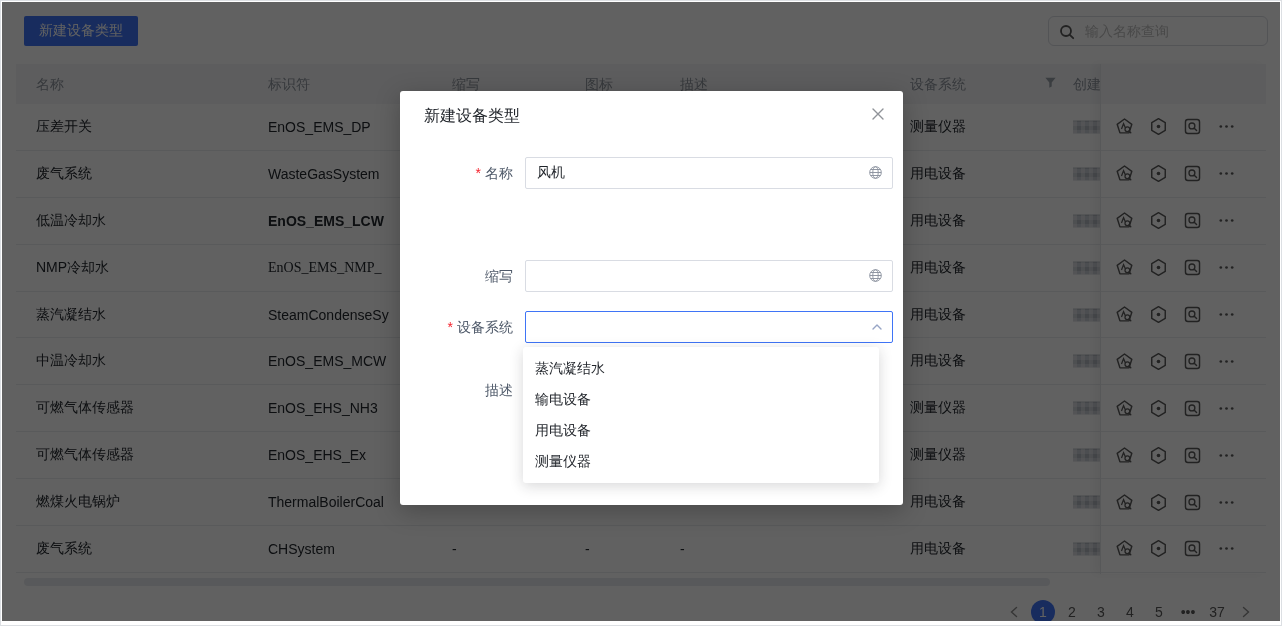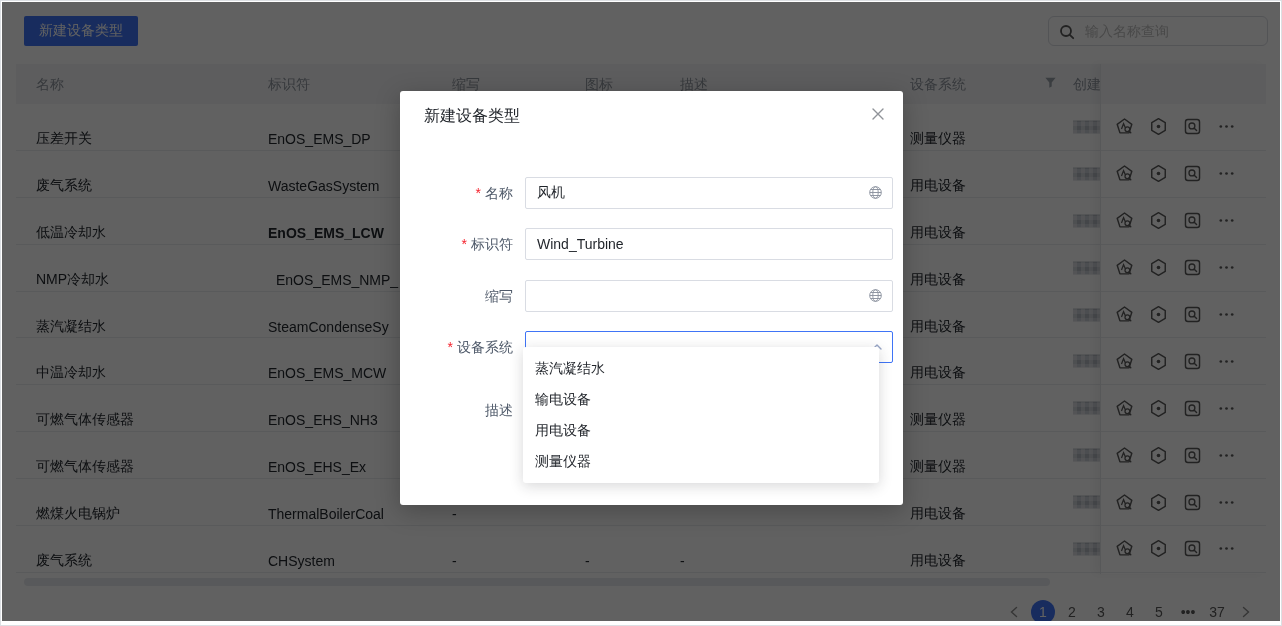--- a/index.html
+++ b/index.html
@@ -28,21 +28,21 @@
   .search input::placeholder{color:#bfbfbf;}
 
   
   .table{position:absolute;left:14px;top:62px;width:1250px;height:510px;}
   .thead{position:absolute;left:0;top:0;width:100%;height:40px;background:#f4f5f7;}
   .thead span{position:absolute;top:0;line-height:40px;font-size:14px;color:var(--head);white-space:nowrap;}
   .th-funnel{position:absolute;left:1028px;top:13px;}
   .th-created{overflow:hidden;width:40px;}
   .t-rows{position:absolute;left:0;top:40px;width:100%;}
   .t-row{position:relative;height:46.9px;border-bottom:1px solid var(--line);background:#fff;}
-  .t-row span{position:absolute;top:50%;transform:translateY(-50%);font-size:14px;color:var(--text);white-space:nowrap;margin-top:12px;}
+  .t-row span{position:absolute;top:50%;transform:translateY(-50%);font-size:14px;color:var(--text);white-space:nowrap;}
   .redacted{position:absolute;left:1057px;top:50%;transform:translateY(-50%);width:40px;height:13px;
     background-image:repeating-linear-gradient(90deg,rgba(255,255,255,.35) 0 4px,rgba(0,0,0,0) 4px 8px),
       repeating-linear-gradient(0deg,#c9cdd4 0 4px,#b4b9c1 4px 8px);}
   .fixed-col{position:absolute;left:1084px;top:0;width:166px;height:510px;background:#fff;
     border-left:1px solid #e4e7ea;box-shadow:-6px 0 8px rgba(31,35,41,.05);}
   .fixed-head{height:40px;background:#f4f5f7;}
   .actions-row{height:46.9px;display:flex;align-items:center;gap:15px;padding-left:14px;border-bottom:1px solid var(--line);}
   .actions-row .act{width:19px;height:19px;cursor:pointer;display:inline-flex;}
 
   
@@ -53,21 +53,21 @@
   .pg{min-width:24px;height:24px;line-height:24px;text-align:center;font-size:14px;color:#595959;cursor:pointer;}
   .pg.active{background:var(--primary);color:#fff;border-radius:50%;}
   .pg.nav{display:inline-flex;align-items:center;justify-content:center;}
 
   
   .overlay{position:absolute;inset:0;background:rgba(0,0,0,.62);z-index:50;}
   .modal{position:absolute;left:398px;top:89px;width:503px;height:414px;background:#fff;border-radius:3px;
     box-shadow:0 6px 24px rgba(0,0,0,.25);z-index:60;}
   .m-title{position:absolute;left:24px;top:15px;font-size:16px;color:#1f2329;font-weight:500;}
   .m-close{position:absolute;right:16px;top:14px;width:18px;height:18px;cursor:pointer;display:inline-flex;}
-  .f-row{position:absolute;left:0;right:10px;height:44px;margin-top:20px;}
+  .f-row{position:absolute;left:0;right:10px;height:44px;}
   .f-label{position:absolute;left:0;width:113px;text-align:right;line-height:32px;font-size:14px;color:var(--text2);white-space:nowrap;}
   .req{color:var(--red);margin-right:4px;}
   .f-ctrl{position:absolute;left:125px;right:0;height:32px;}
   .f-ctrl input{width:100%;height:32px;border:1px solid var(--border);border-radius:2px;outline:none;
     padding:0 30px 0 11px;font-size:14px;color:#1f2329;}
   .f-ctrl.focused input{border-color:var(--primary);}
   .suffix{position:absolute;right:10px;top:8px;display:inline-flex;cursor:pointer;}
   .suffix.arrow{top:10px;cursor:default;}
 
   
@@ -131,21 +131,21 @@
             <span style="left: 20px;">低温冷却水</span>
             <span style="left: 252px; font-weight: bold;">EnOS_EMS_LCW</span>
             <span style="left: 436px;"></span>
             <span style="left: 569px;"></span>
             <span style="left: 664px;"></span>
             <span style="left: 894px;">用电设备</span>
             <div class="redacted"></div>
           </div>
           <div class="t-row">
             <span style="left: 20px;">NMP冷却水</span>
-            <span style="left: 260px;">EnOS_EMS_NMP_</span>
+            <span style="left: 252px; font-family: Liberation Serif, serif;">EnOS_EMS_NMP_</span>
             <span style="left: 436px;"></span>
             <span style="left: 569px;"></span>
             <span style="left: 664px;"></span>
             <span style="left: 894px;">用电设备</span>
             <div class="redacted"></div>
           </div>
           <div class="t-row">
             <span style="left: 20px;">蒸汽凝结水</span>
             <span style="left: 252px;">SteamCondenseSy</span>
             <span style="left: 436px;"></span>
@@ -547,26 +547,20 @@
           <span class="suffix">
             <svg width="15" height="15" viewBox="0 0 16 16">
               <circle cx="8" cy="8" r="6.2" fill="none" stroke="#8b919e" stroke-width="1"></circle>
               <ellipse cx="8" cy="8" rx="2.9" ry="6.2" fill="none" stroke="#8b919e" stroke-width="1"></ellipse>
               <path d="M1.9 8h12.2 M2.9 4.8h10.2 M2.9 11.2h10.2" stroke="#8b919e" stroke-width="1" fill="none"></path>
             </svg>
           </span>
         </div>
       </div>
 
-      <div class="f-row" style="top:117px">
-        <div class="f-label"><span class="req">*</span><span>标识符</span></div>
-        <div class="f-ctrl">
-          <input value="Wind_Turbine" style="">
-        </div>
-      </div>
 
       <div class="f-row" style="top:169px">
         <div class="f-label"><span>缩写</span></div>
         <div class="f-ctrl">
           <input value="" style="">
           <span class="suffix">
             <svg width="15" height="15" viewBox="0 0 16 16">
               <circle cx="8" cy="8" r="6.2" fill="none" stroke="#8b919e" stroke-width="1"></circle>
               <ellipse cx="8" cy="8" rx="2.9" ry="6.2" fill="none" stroke="#8b919e" stroke-width="1"></ellipse>
               <path d="M1.9 8h12.2 M2.9 4.8h10.2 M2.9 11.2h10.2" stroke="#8b919e" stroke-width="1" fill="none"></path>

